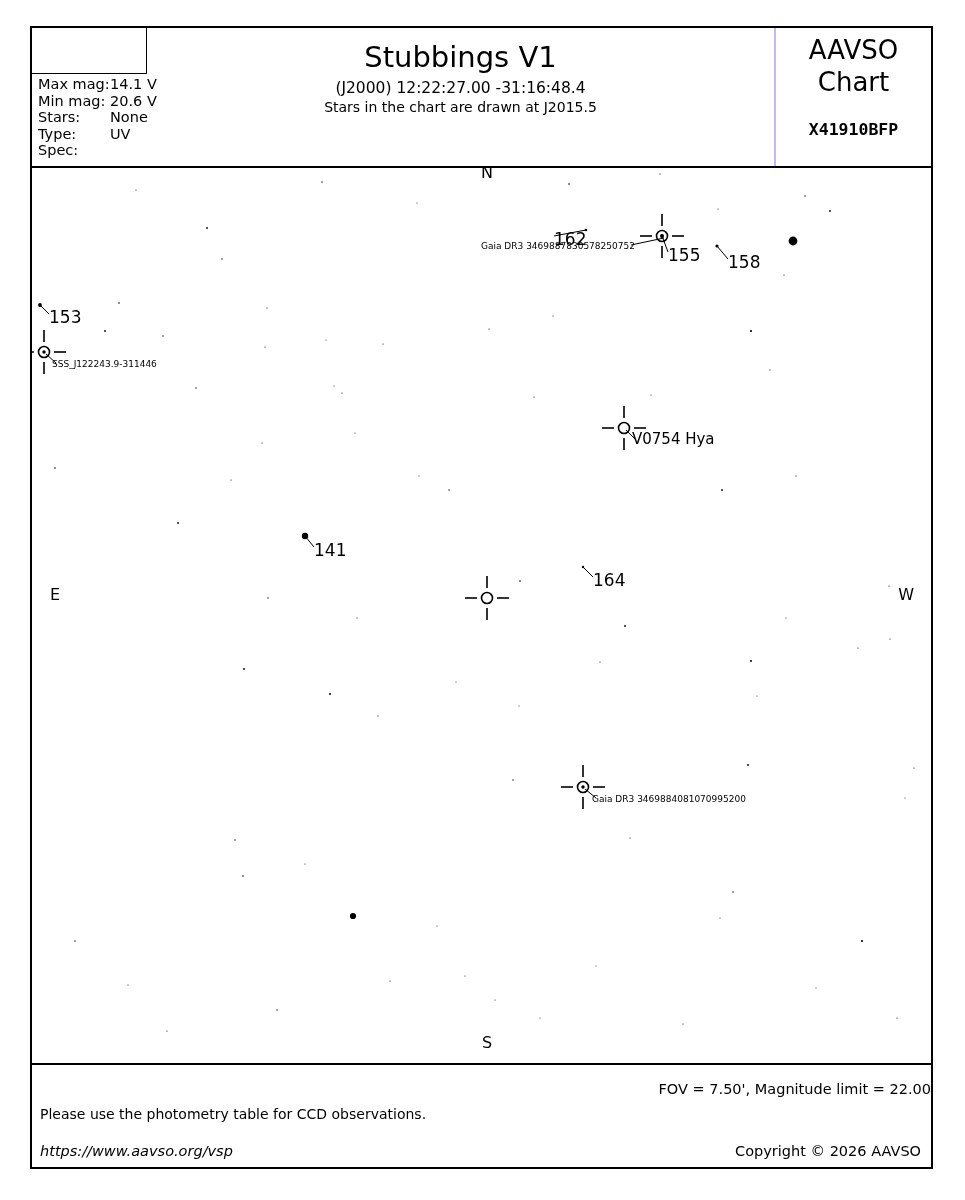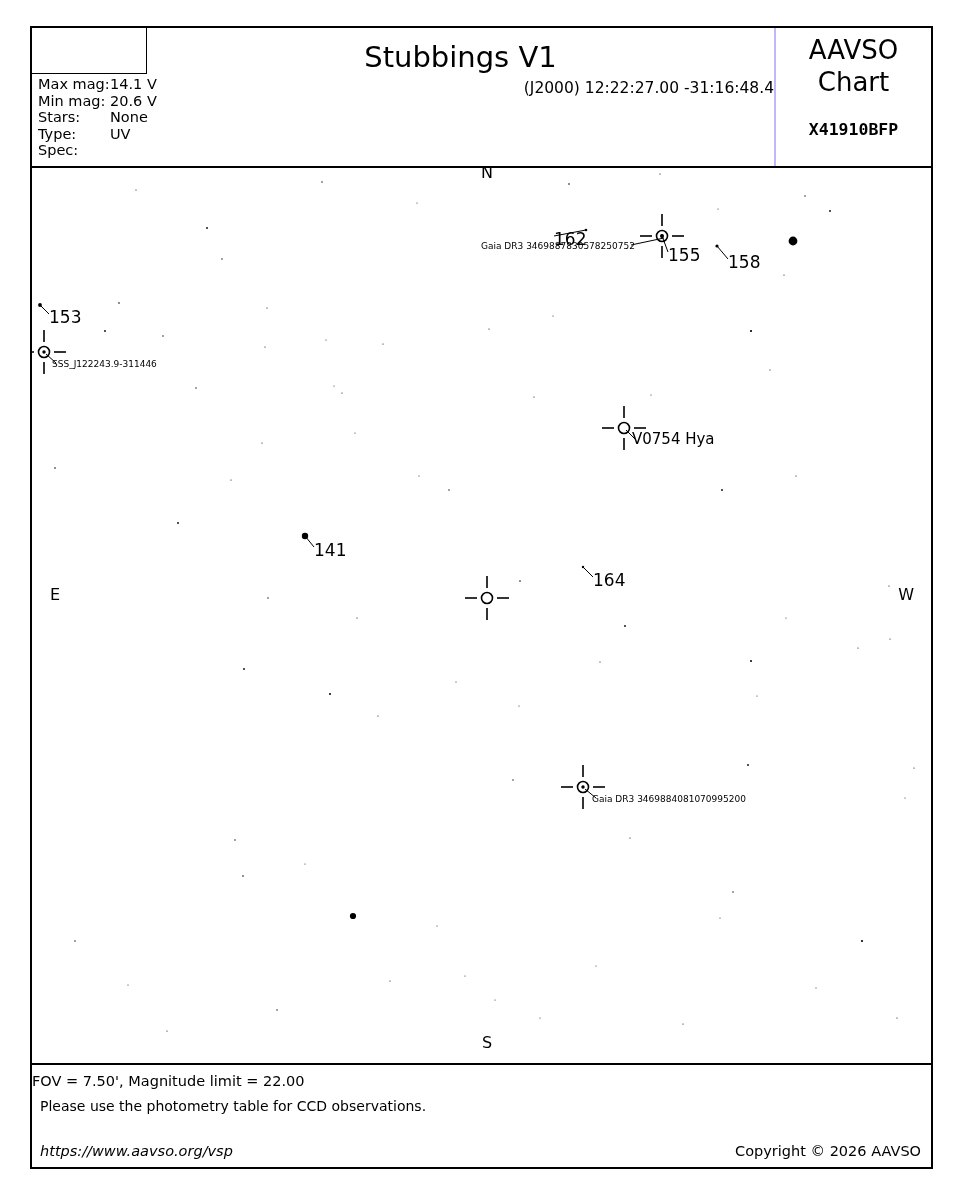--- a/index.html
+++ b/index.html
@@ -51,21 +51,21 @@
 
   #title-block{
     position:absolute;
     left:115px;top:0;
     right:157px;
     text-align:center;
     box-sizing:border-box;
     padding-top:11px;
   }
   #star-title{font-size:29px;line-height:36px;letter-spacing:0px;}
-  #coords{font-size:15.5px;line-height:20px;margin-top:3px;text-align:right;}
+  #coords{font-size:15.5px;line-height:20px;margin-top:3px;}
   #epoch-note{font-size:14px;line-height:18px;}
 
   #aavso-box{
     position:absolute;
     right:0;top:0;
     width:157px;height:100%;
     border-left:2px solid #c4b5fd;
     box-sizing:border-box;
     text-align:center;
   }
@@ -89,23 +89,23 @@
   }
   #sky-svg{display:block;width:100%;height:100%;}
 
   
   #footer{
     position:relative;
     height:100px;
     box-sizing:border-box;
   }
   #fov-line{
-    text-align:left;
+    text-align:right;
     font-size:14.5px;
-    padding-top:8px;
+    padding-top:16px;
   }
   #photometry-note{
     font-size:14px;
     padding:9px 12px 0 8px;
   }
   #footer-bottom{
     position:absolute;
     left:0;right:0;bottom:6px;
     padding:0 10px 0 8px;
     box-sizing:border-box;
@@ -140,20 +140,21 @@
         <span class="k">Type:</span><span class="v">UV</span>
       </span>
       <span class="row">
         <span class="k">Spec:</span><span class="v"></span>
       </span>
     </div>
 
     <div id="title-block">
       <div id="star-title">Stubbings V1</div>
       <div id="coords">(J2000) 12:22:27.00 -31:16:48.4</div>
+      <div id="epoch-note">Stars in the chart are drawn at J2015.5</div>
     </div>
 
     <div id="aavso-box">
       <div id="aavso-l1">AAVSO</div>
       <div id="aavso-l2">Chart</div>
       <div id="chart-id">X41910BFP</div>
     </div>
   </div>
 
   <div id="field">

